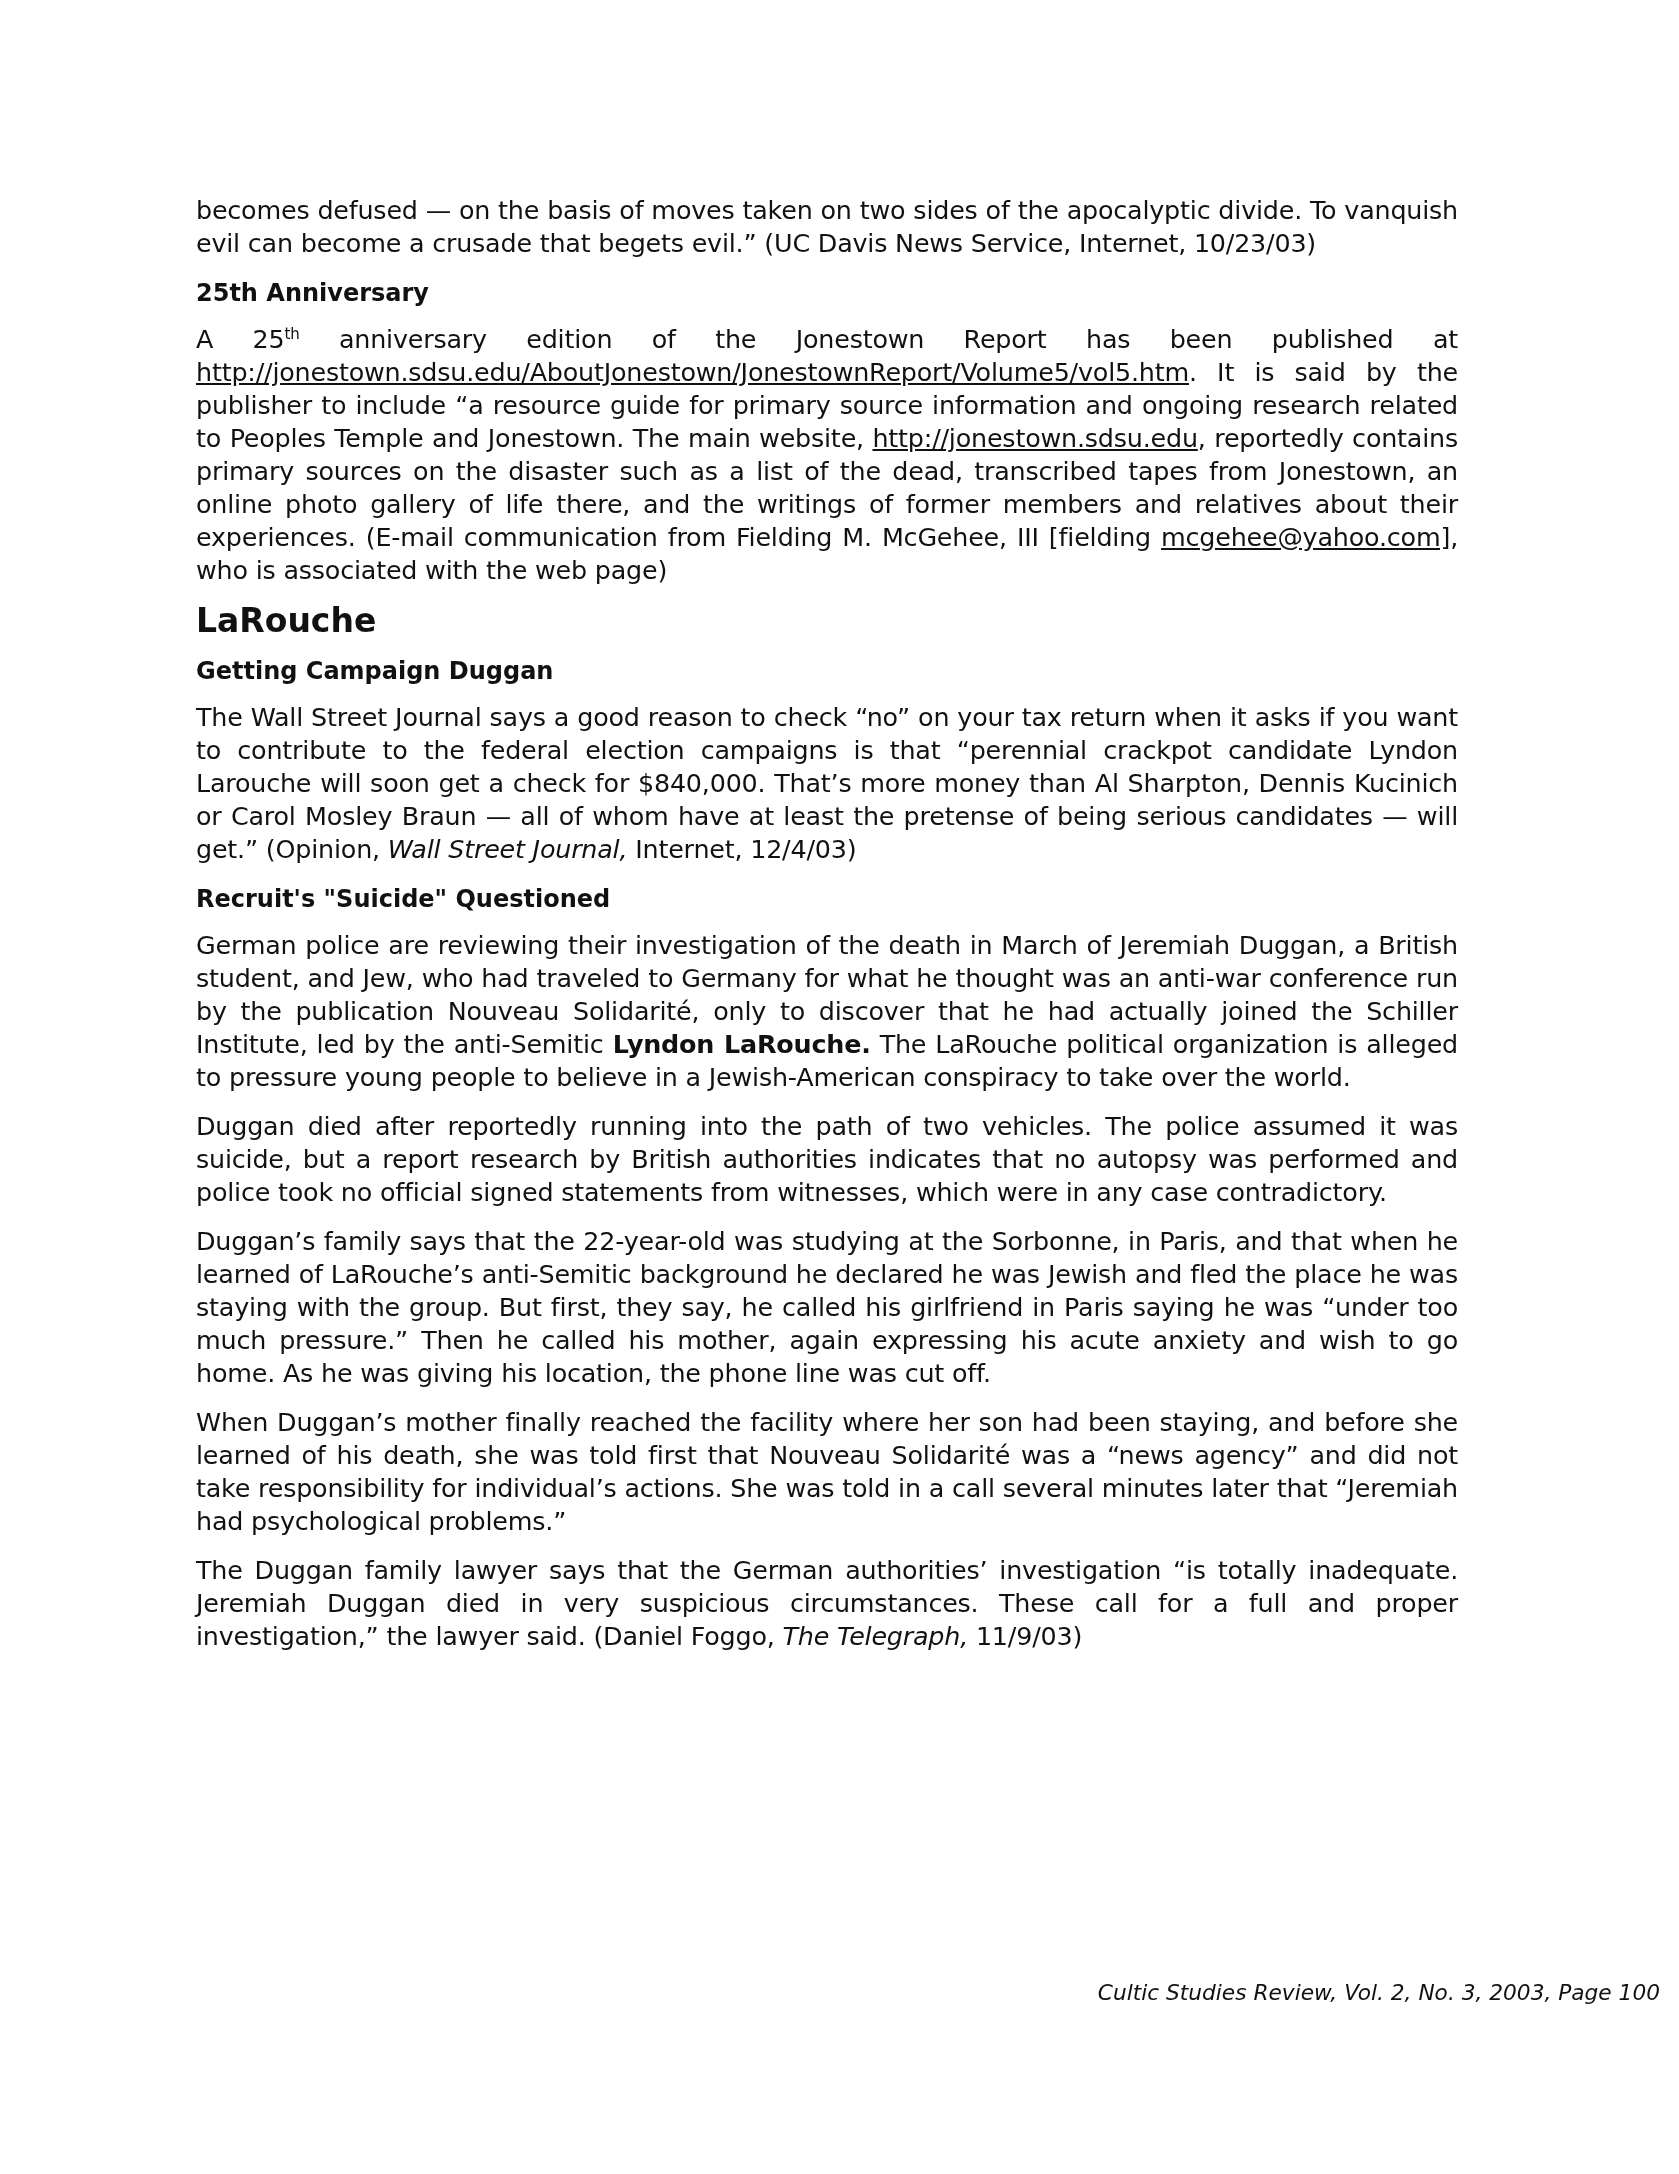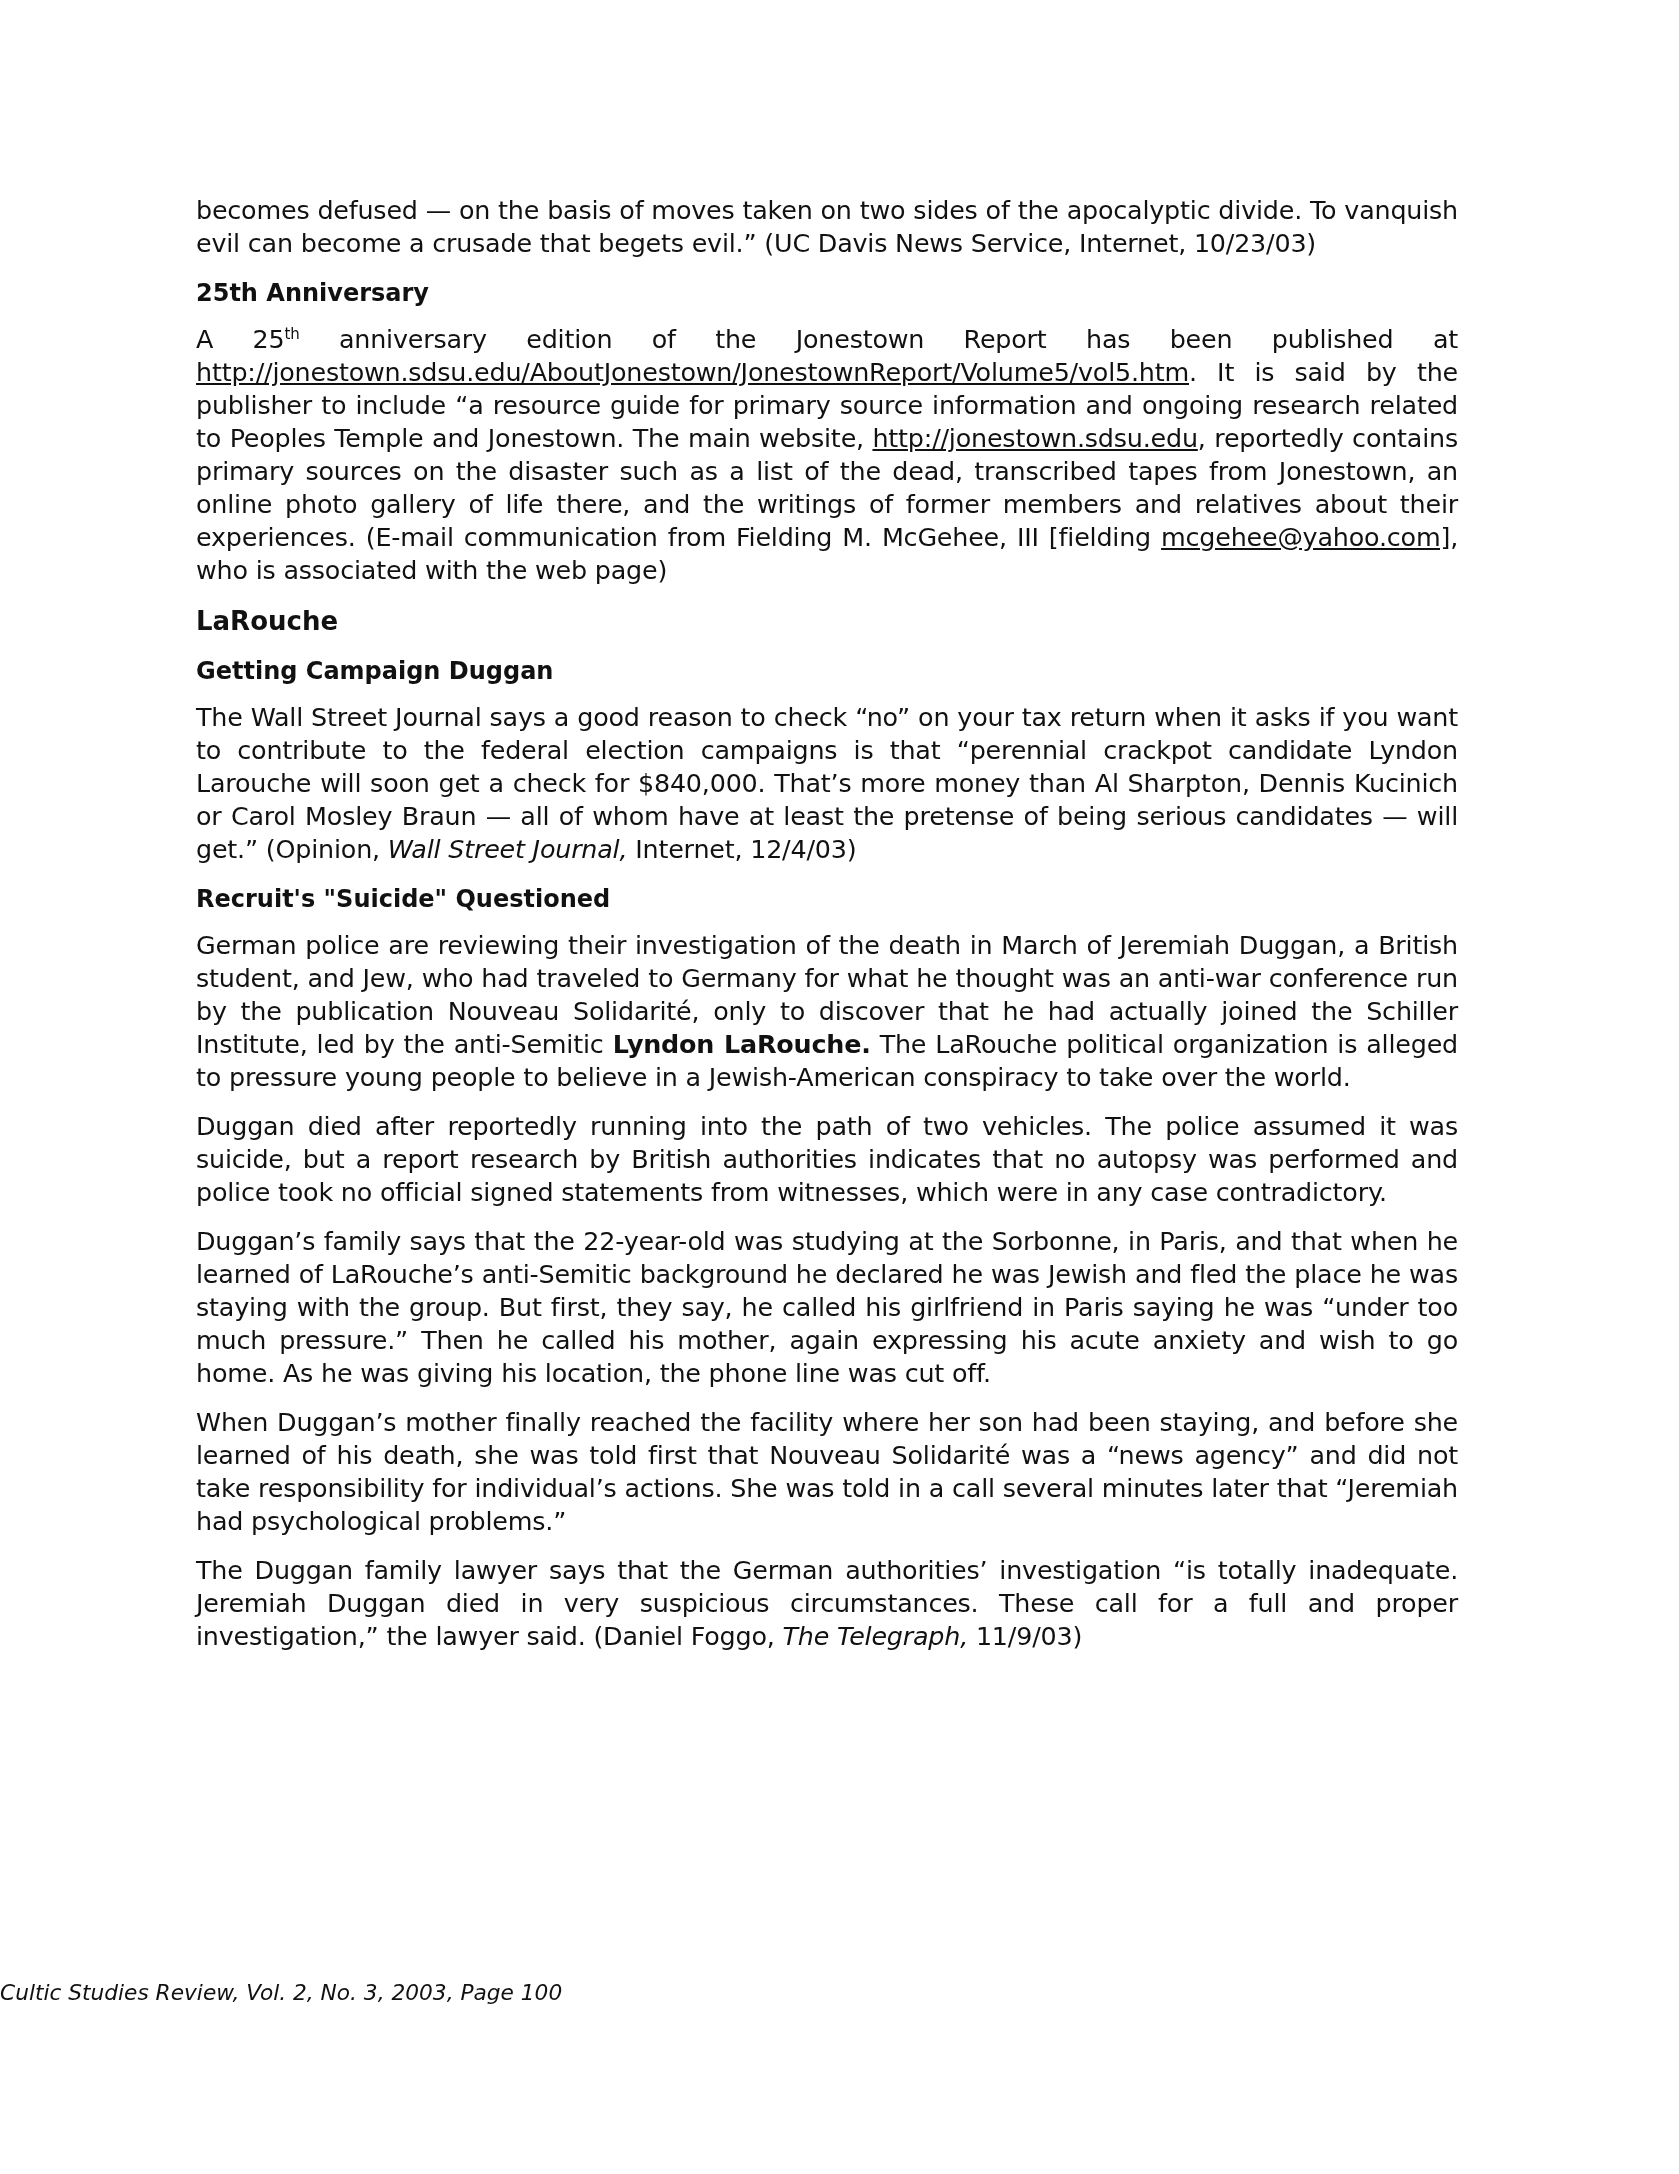--- a/index.html
+++ b/index.html
@@ -12,33 +12,33 @@
       position: absolute; left: 196px; top: 194px; width: 1262px;
     }
     p {
       margin: 0 0 16px 0;
       font-size: 25.4px; line-height: 33px;
       text-align: justify;
       letter-spacing: -0.2px;
     }
     h2 {
       margin: 13px 0 15px 0;
-      font-size: 26px; line-height: 36px; font-weight: bold;
+      font-size: 33px; line-height: 36px; font-weight: bold;
     }
     h3 {
       margin: 0 0 13px 0;
       font-size: 24px; line-height: 34px; font-weight: bold;
     }
     a { color: #111111; text-decoration: underline; }
     sup { font-size: 15px; line-height: 0; vertical-align: super; }
     em { font-style: italic; }
     strong { font-weight: bold; }
     .footer {
       position: absolute; left: 0; width: 1660px; top: 1980px;
-      text-align: left; font-size: 21.7px; font-style: italic; color: #111111;
+      text-align: right; font-size: 21.7px; font-style: italic; color: #111111;
     }
   </style>
 </head>
 <body>
 
 <div class="page">
 
   <p>becomes defused — on the basis of moves taken on two sides of the apocalyptic divide. To vanquish evil can become a crusade that begets evil.” (UC Davis News Service, Internet, 10/23/03)</p>
 
   <h3>25th Anniversary</h3>

